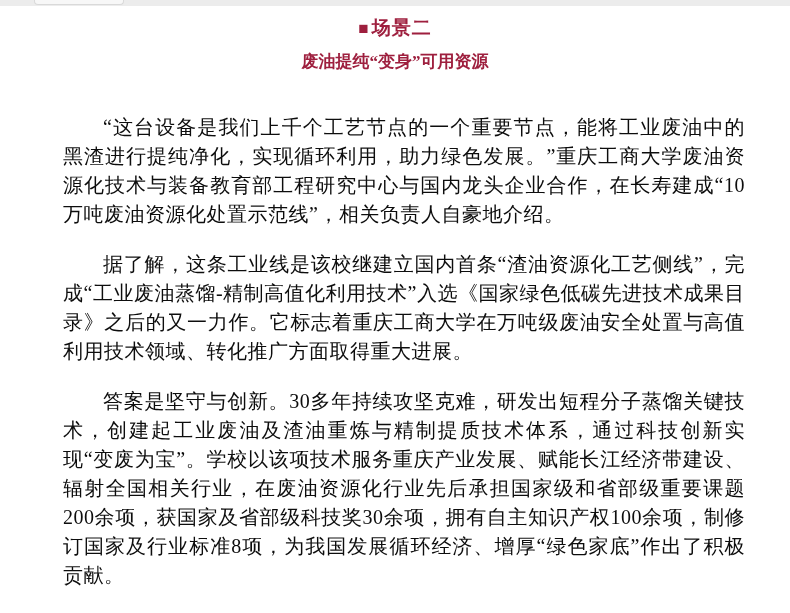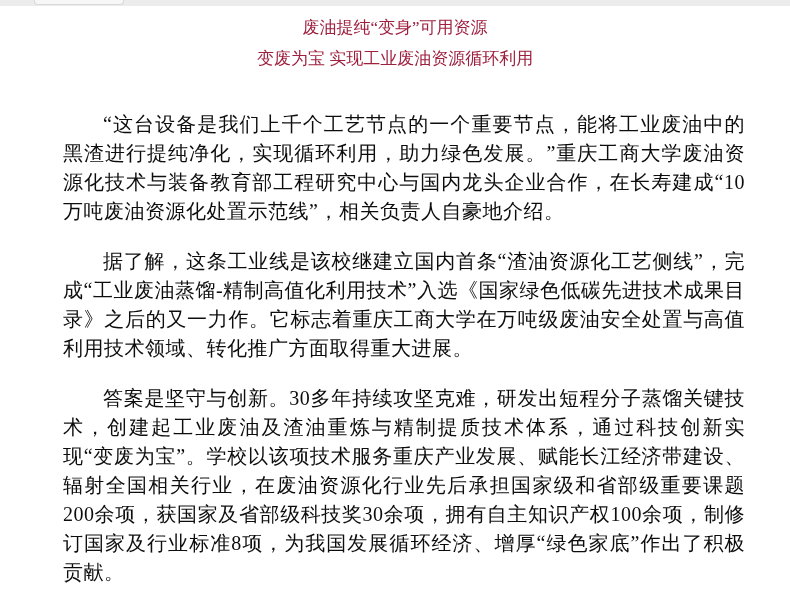--- a/index.html
+++ b/index.html
@@ -52,20 +52,21 @@
   }
   .section-heading .marker {
     font-size: 17px;
     margin-right: 2px;
   }
   .subtitle {
     font-size: 17px;
     line-height: 19px;
     color: #9e1f3e;
     margin: 0;
+    font-weight: bold;
   }
   .subtitle-1 { margin-top: 12px; }
   .subtitle-2 { margin-top: 12px; }
   .article {
     margin: 42px 45px 0 63px;
     color: #0d0d0d;
   }
   .article p {
     font-size: 20px;
     line-height: 29px;
@@ -78,22 +79,22 @@
 </style>
 </head>
 <body>
 
 <div class="topbar">
   <div class="tab-remnant"></div>
 </div>
 
 <div class="page">
   <div class="header">
+    <h1 class="section-heading"><span class="marker">■</span><span>场景二</span></h1>
     <p class="subtitle subtitle-1">废油提纯“变身”可用资源</p>
-    <p class="subtitle subtitle-2">变废为宝 实现工业废油资源循环利用</p>
   </div>
 
   <div class="article">
     <p>“这台设备是我们上千个工艺节点的一个重要节点，能将工业废油中的黑渣进行提纯净化，实现循环利用，助力绿色发展。”重庆工商大学废油资源化技术与装备教育部工程研究中心与国内龙头企业合作，在长寿建成“10万吨废油资源化处置示范线”，相关负责人自豪地介绍。</p>
     <p>据了解，这条工业线是该校继建立国内首条“渣油资源化工艺侧线”，完成“工业废油蒸馏-精制高值化利用技术”入选《国家绿色低碳先进技术成果目录》之后的又一力作。它标志着重庆工商大学在万吨级废油安全处置与高值利用技术领域、转化推广方面取得重大进展。</p>
     <p>答案是坚守与创新。30多年持续攻坚克难，研发出短程分子蒸馏关键技术，创建起工业废油及渣油重炼与精制提质技术体系，通过科技创新实现“变废为宝”。学校以该项技术服务重庆产业发展、赋能长江经济带建设、辐射全国相关行业，在废油资源化行业先后承担国家级和省部级重要课题200余项，获国家及省部级科技奖30余项，拥有自主知识产权100余项，制修订国家及行业标准8项，为我国发展循环经济、增厚“绿色家底”作出了积极贡献。</p>
   </div>
 </div>
 
 </body></html>

